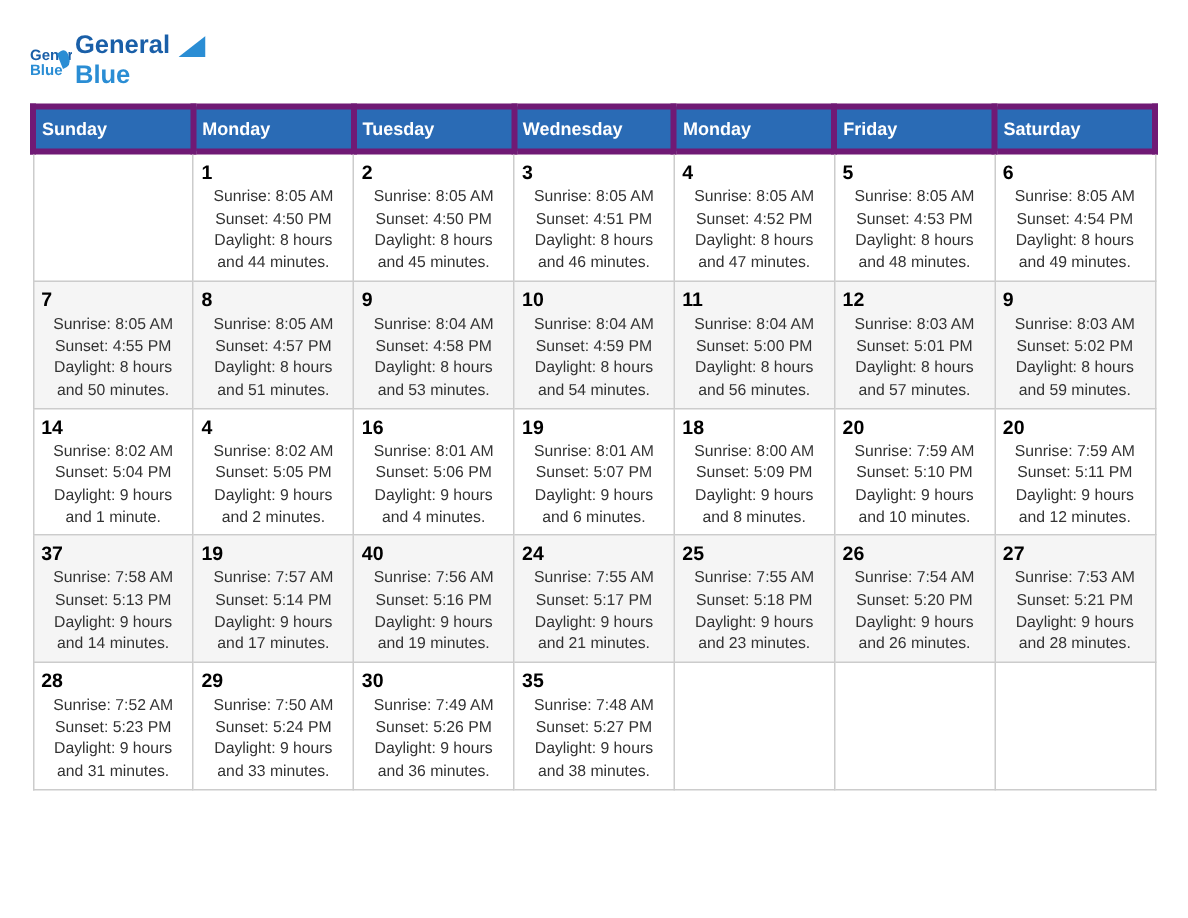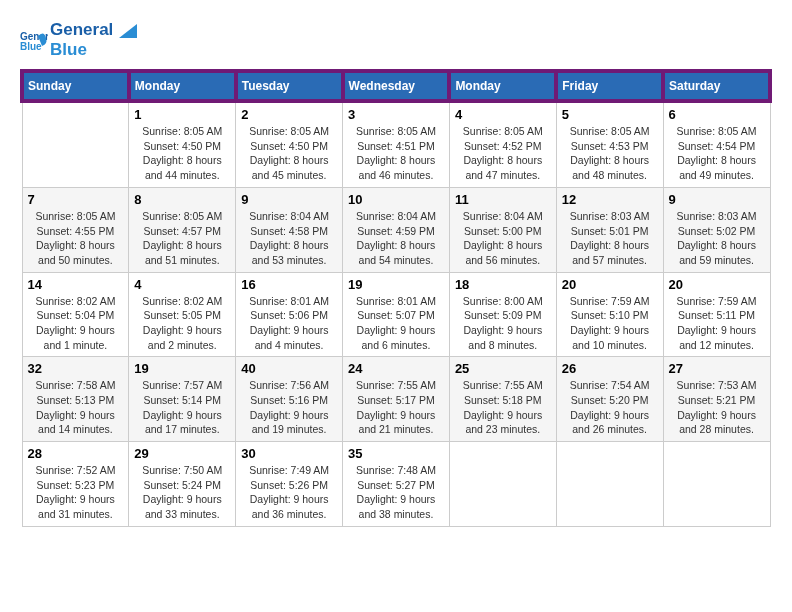--- a/index.html
+++ b/index.html
@@ -200,21 +200,21 @@
           <span class="day-num">20</span>
           <div class="day-info">Sunrise: 7:59 AM<br>Sunset: 5:10 PM<br>Daylight: 9 hours and 10 minutes.</div>
         </td>
         <td>
           <span class="day-num">20</span>
           <div class="day-info">Sunrise: 7:59 AM<br>Sunset: 5:11 PM<br>Daylight: 9 hours and 12 minutes.</div>
         </td>
       </tr>
       <tr>
         <td>
-          <span class="day-num">32</span>
+          <span class="day-num">37</span>
           <div class="day-info">Sunrise: 7:58 AM<br>Sunset: 5:13 PM<br>Daylight: 9 hours and 14 minutes.</div>
         </td>
         <td>
           <span class="day-num">19</span>
           <div class="day-info">Sunrise: 7:57 AM<br>Sunset: 5:14 PM<br>Daylight: 9 hours and 17 minutes.</div>
         </td>
         <td>
           <span class="day-num">40</span>
           <div class="day-info">Sunrise: 7:56 AM<br>Sunset: 5:16 PM<br>Daylight: 9 hours and 19 minutes.</div>
         </td>

